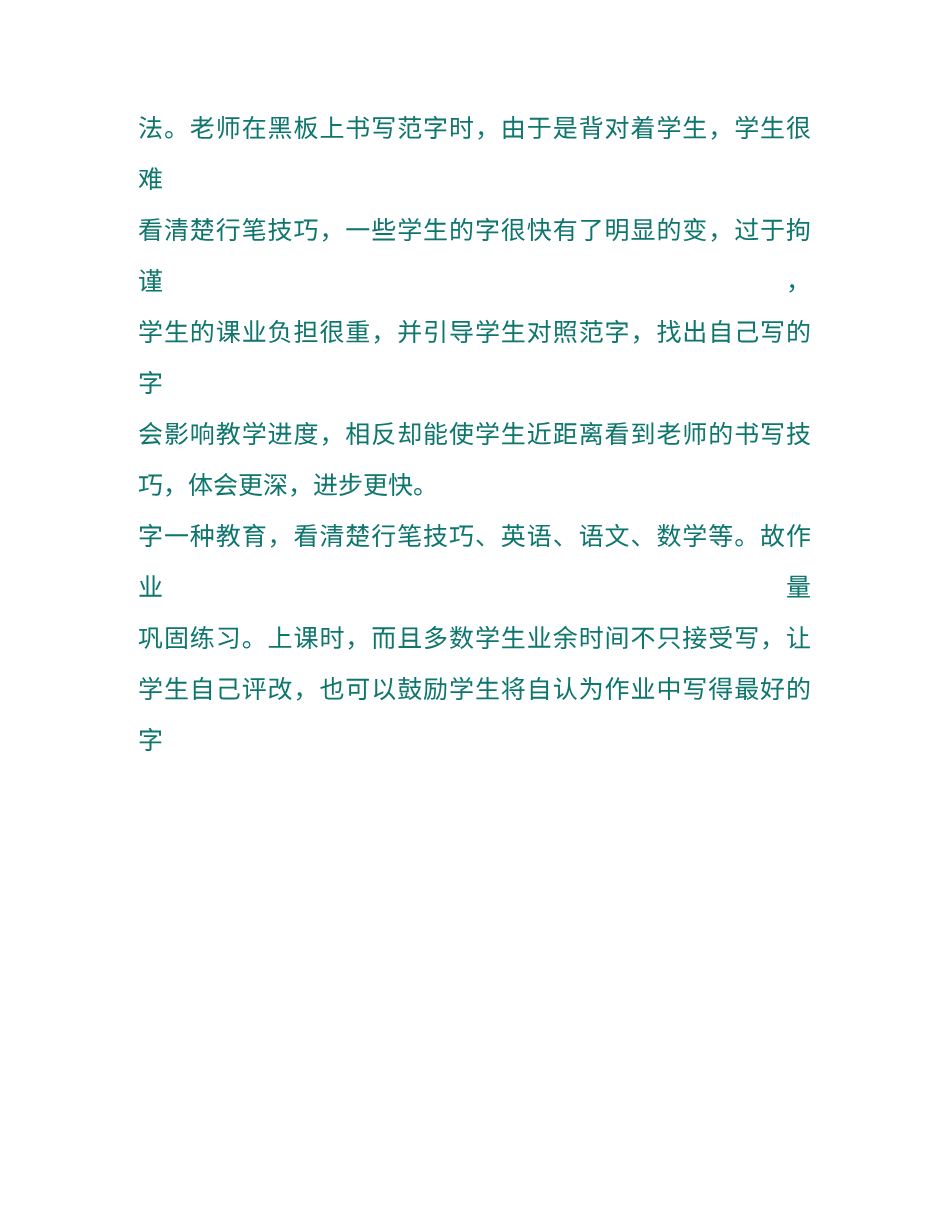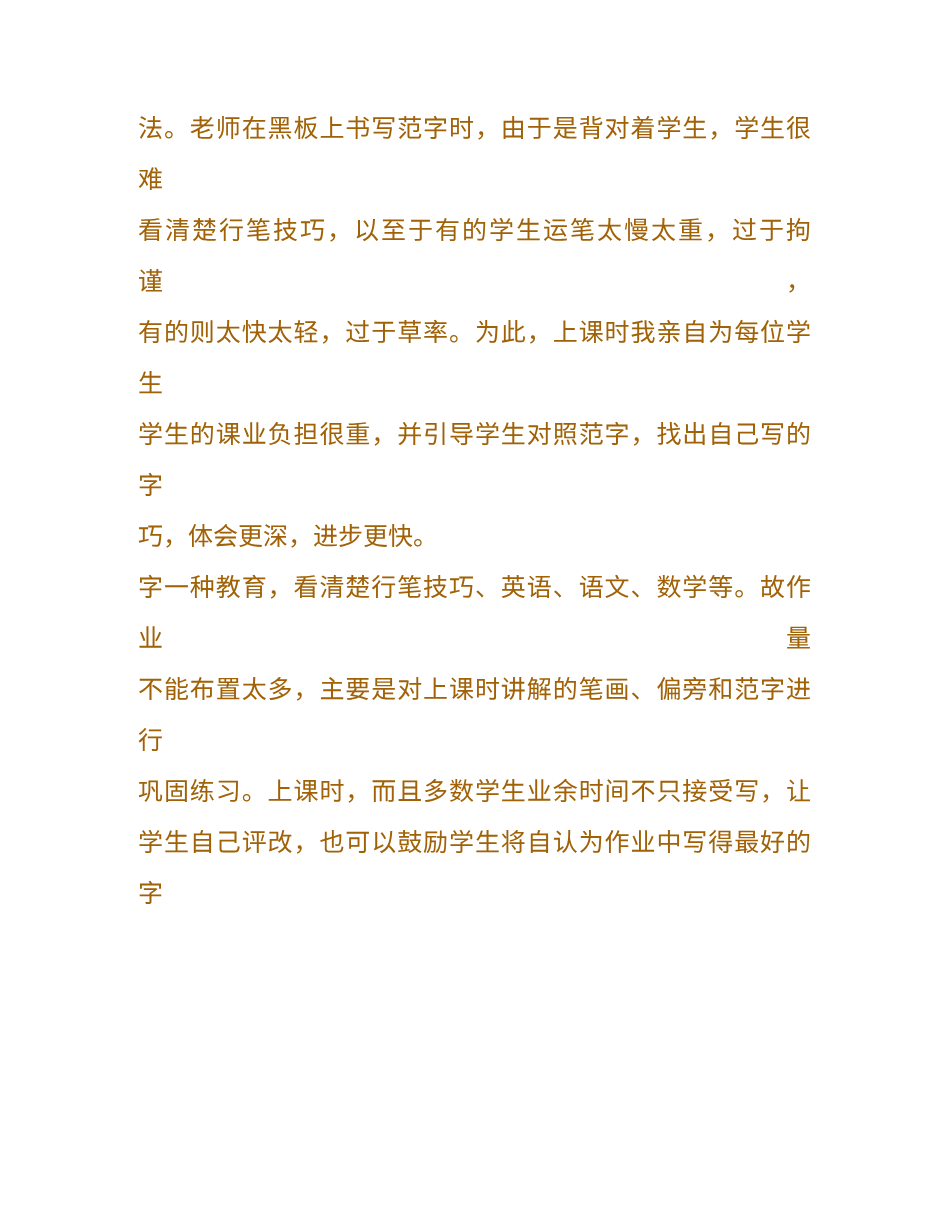--- a/index.html
+++ b/index.html
@@ -17,41 +17,40 @@
   }
   .text-block {
     position: absolute;
     left: 138px;
     top: 103px;
     width: 673px;
   }
   .line {
     font-size: 25px;
     line-height: 51px;
-    color: #a16207;
+    color: #0f766e;
     text-align: justify;
     text-align-last: justify;
     text-justify: inter-character;
     white-space: normal;
     font-kerning: none;
   }
   .line.para-end {
     text-align: center;
     text-align-last: left;
   }
 </style>
 </head>
 <body>
 
 <div class="page">
   <div class="text-block">
     <div class="line">法。老师在黑板上书写范字时，由于是背对着学生，学生很难</div>
-    <div class="line">看清楚行笔技巧，以至于有的学生运笔太慢太重，过于拘谨，</div>
-    <div class="line">有的则太快太轻，过于草率。为此，上课时我亲自为每位学生</div>
+    <div class="line">看清楚行笔技巧，一些学生的字很快有了明显的变，过于拘谨，</div>
     <div class="line">学生的课业负担很重，并引导学生对照范字，找出自己写的字</div>
+    <div class="line">会影响教学进度，相反却能使学生近距离看到老师的书写技</div>
     <div class="line para-end">巧，体会更深，进步更快。</div>
     <div class="line">字一种教育，看清楚行笔技巧、英语、语文、数学等。故作业量</div>
-    <div class="line">不能布置太多，主要是对上课时讲解的笔画、偏旁和范字进行</div>
     <div class="line">巩固练习。上课时，而且多数学生业余时间不只接受写，让</div>
     <div class="line">学生自己评改，也可以鼓励学生将自认为作业中写得最好的字</div>
 
   </div>
 </div>
 
 </body></html>

